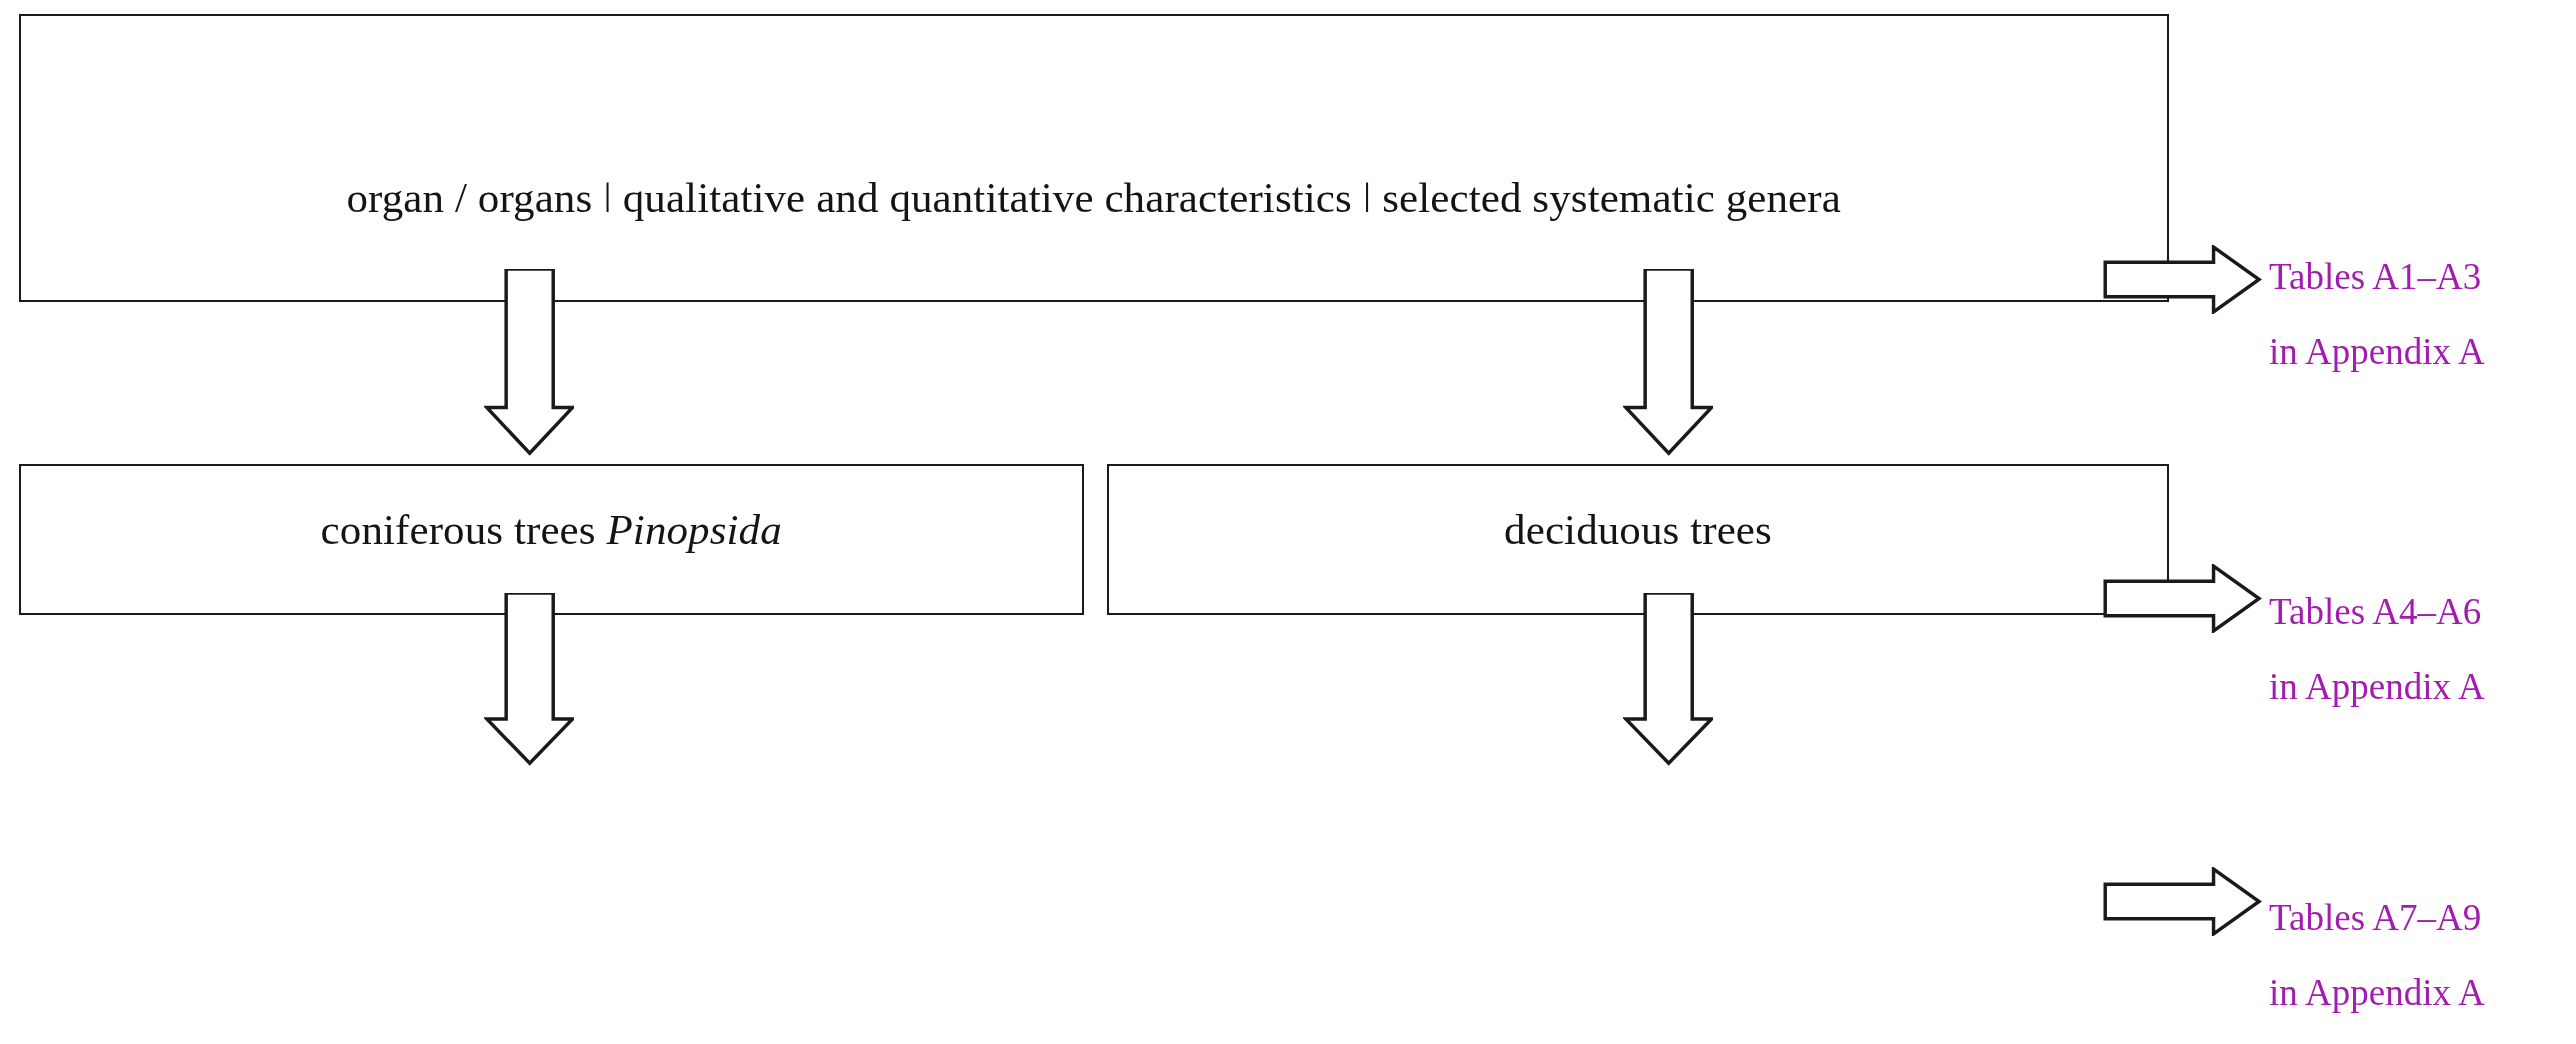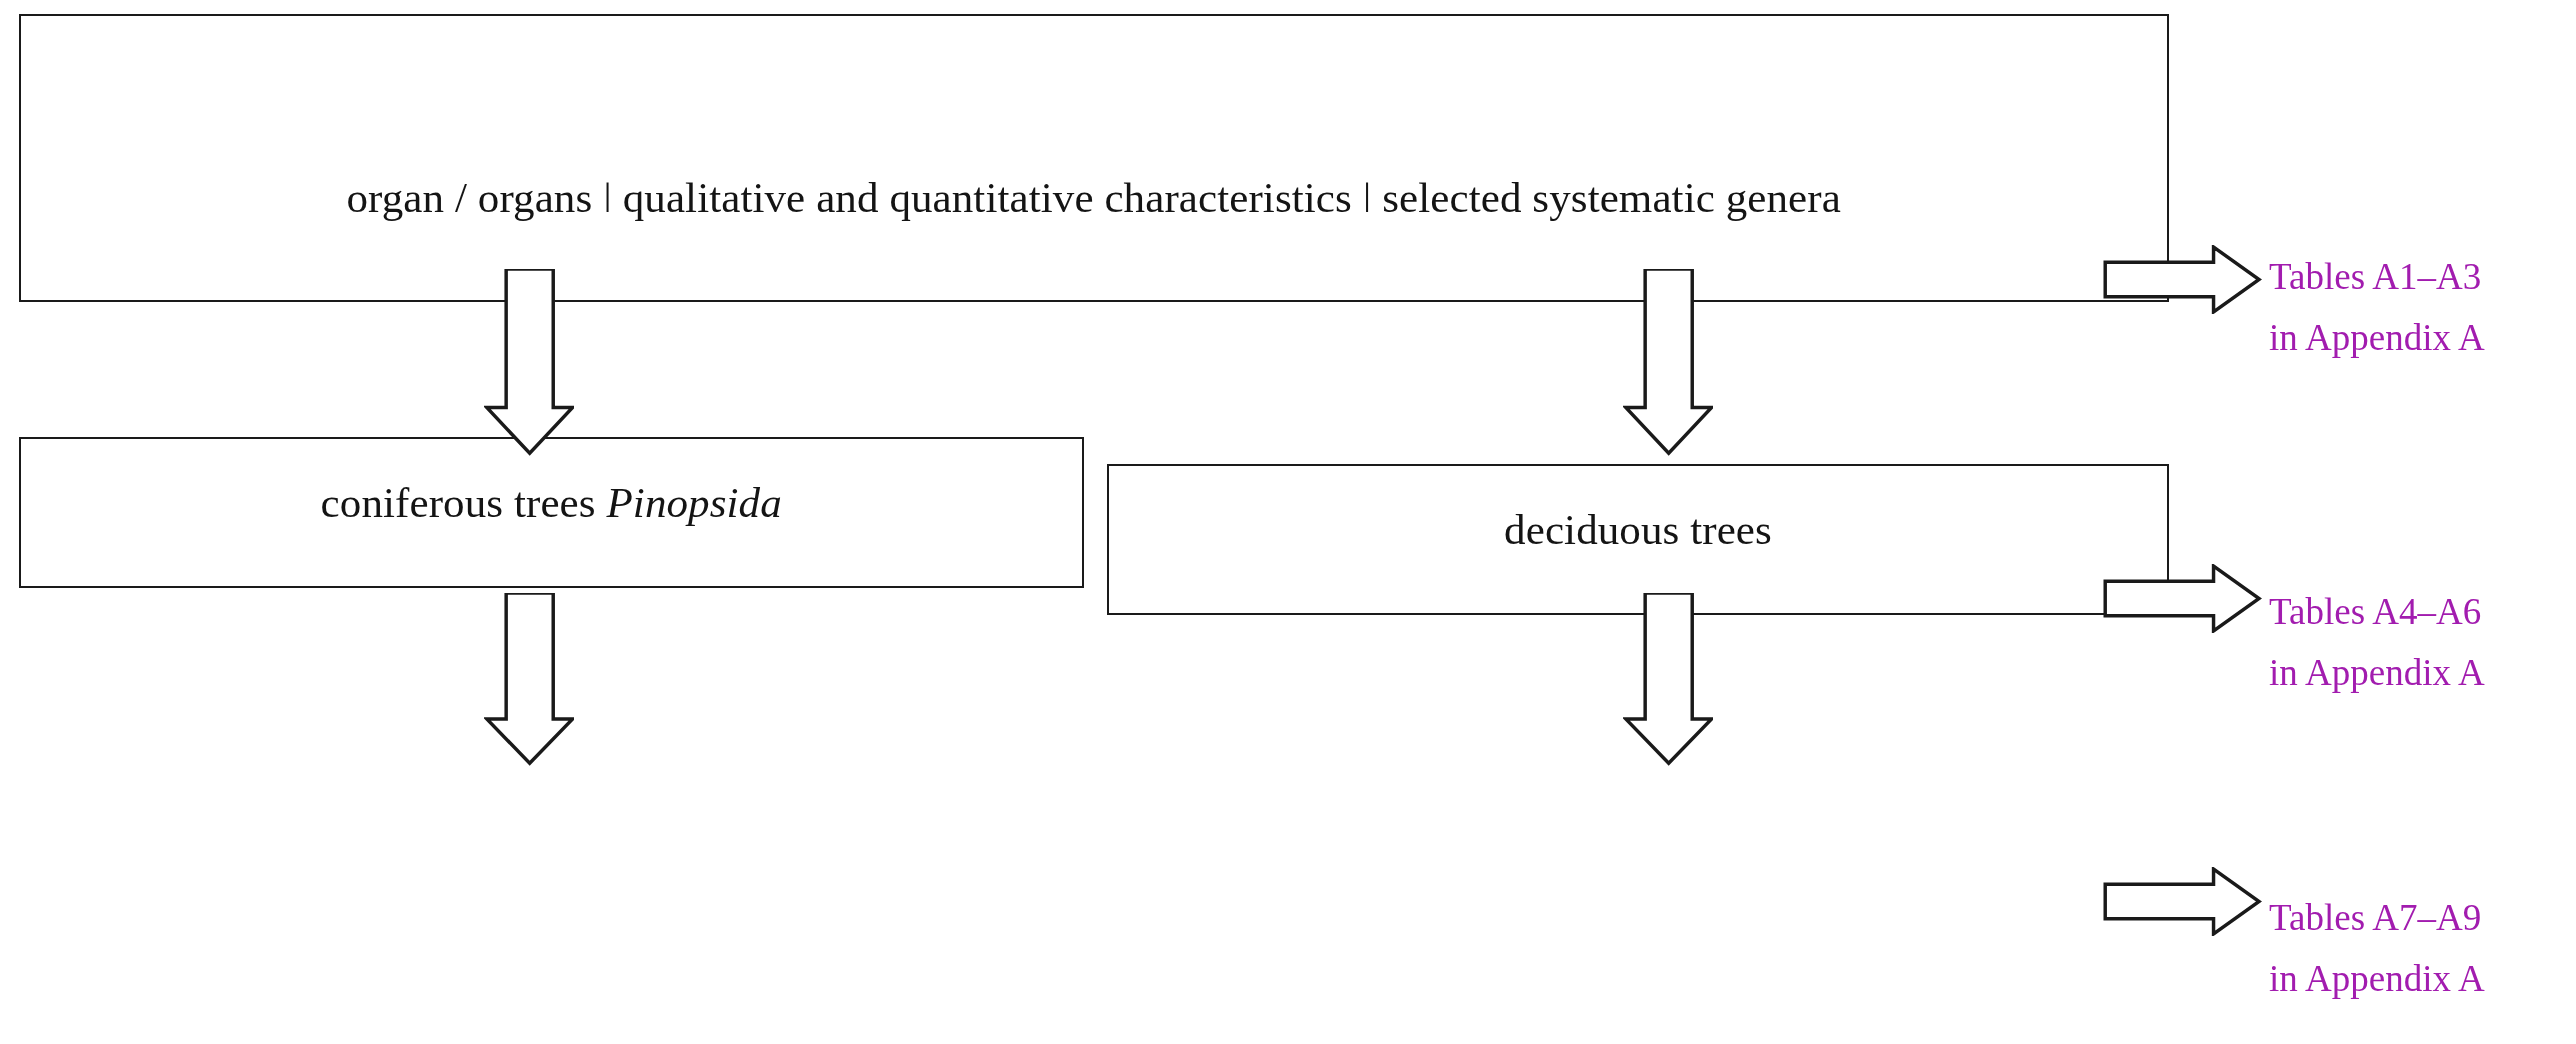--- a/index.html
+++ b/index.html
@@ -33,21 +33,21 @@
     line-height:1.15;
     letter-spacing:0.1px;
     white-space:nowrap;
     color:#141414;
   }
   .box-label i{font-style:italic;}
 
   #box-top      {left:18.7px;  top:14px;   width:2150px; height:288px;}
   #box-top .box-label{position:relative; top:28px;margin-top:24px;}
 
-  #box-coniferous{left:18.7px;  top:437px;  width:1065px; height:151px;}
+  #box-coniferous{left:18.7px;  top:464px;  width:1065px; height:151px;}
   #box-deciduous {left:1107px;top:464px;  width:1062px; height:151px;}
   #box-combined  {left:18.7px;  top:767px; width:2150px; height:152px;}
   #box-combined .box-label{position:relative; top:-12.4px;}
   #box-coniferous .box-label,
   #box-deciduous .box-label{position:relative; top:-9.7px;}
 
   
   .down-arrow{
     position:absolute;
     z-index:6;
@@ -66,21 +66,21 @@
   .side-caption{
     position:absolute;
     z-index:8;
     font-size:37px;
     line-height:1.1;
     white-space:nowrap;
     color:#a21caf;
   }
   .side-caption .cap-line2{
     display:block;
-    margin-top:20px;
+    margin-top:34px;
   }
 </style>
 </head>
 <body>
 
 <div id="stage">
 
   <div class="box" id="box-top">
     <span class="box-label">
       <span>organ / organs ǀ qualitative and quantitative characteristics ǀ selected systematic genera</span>

